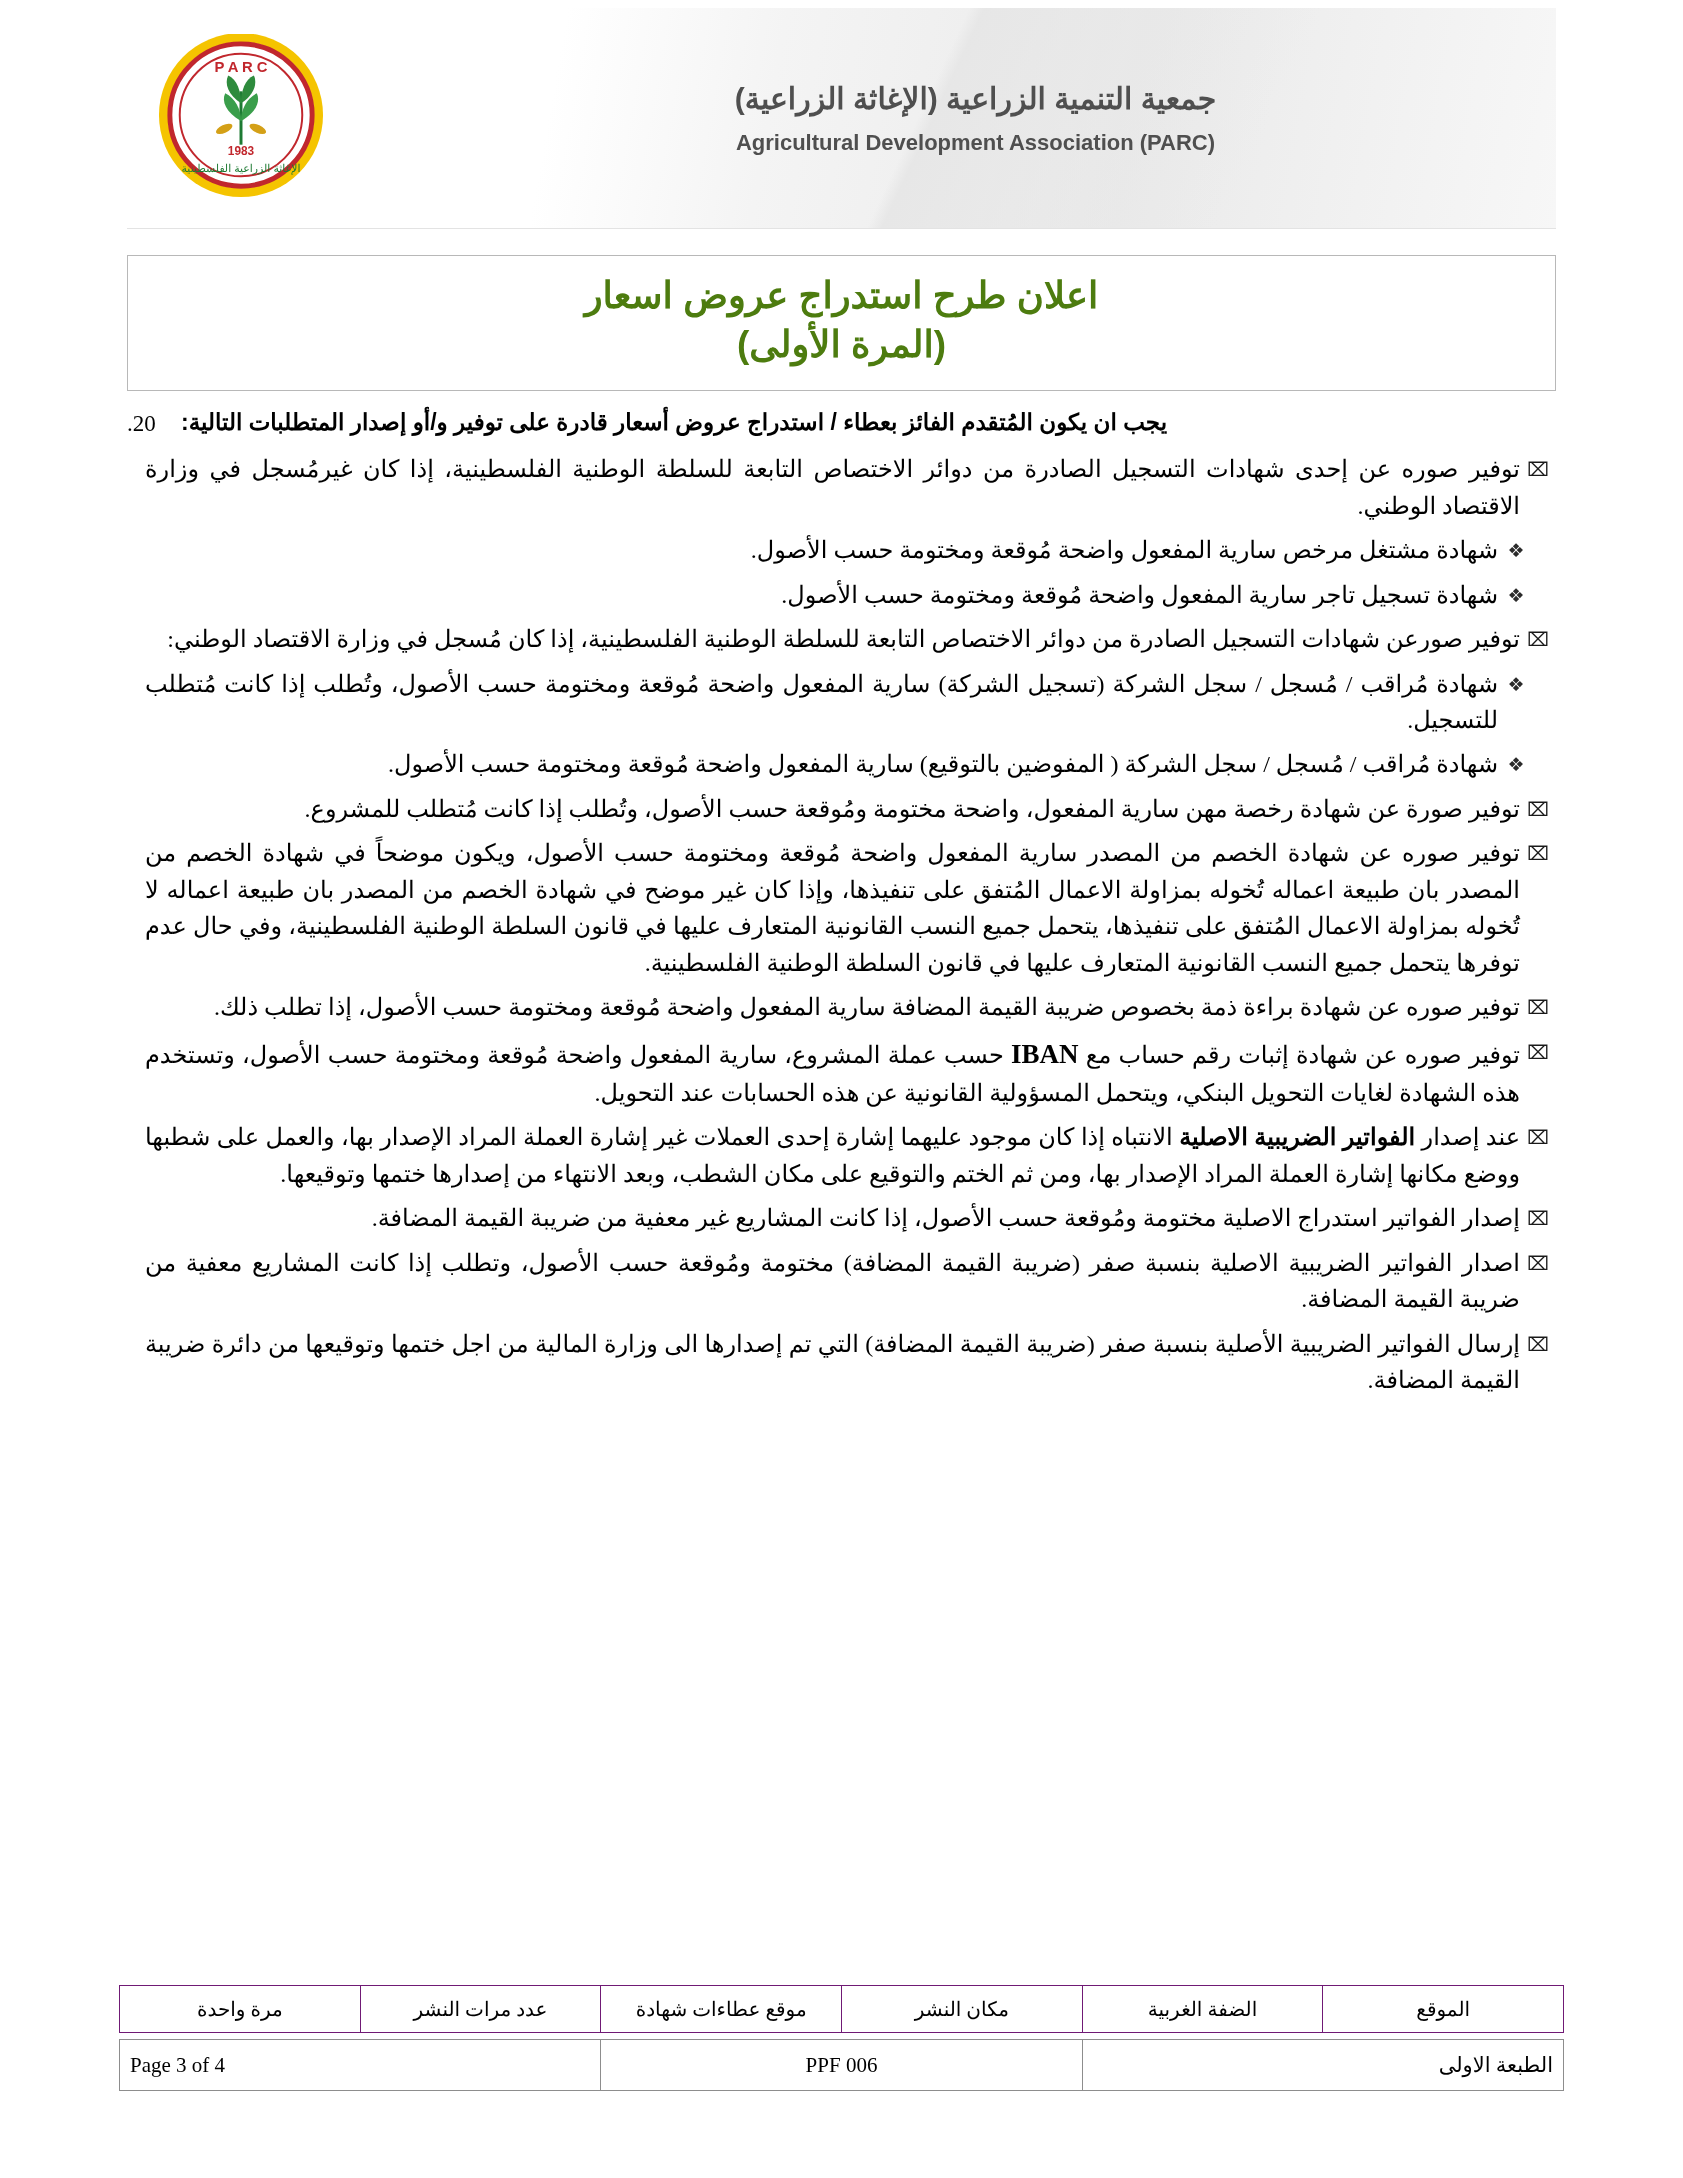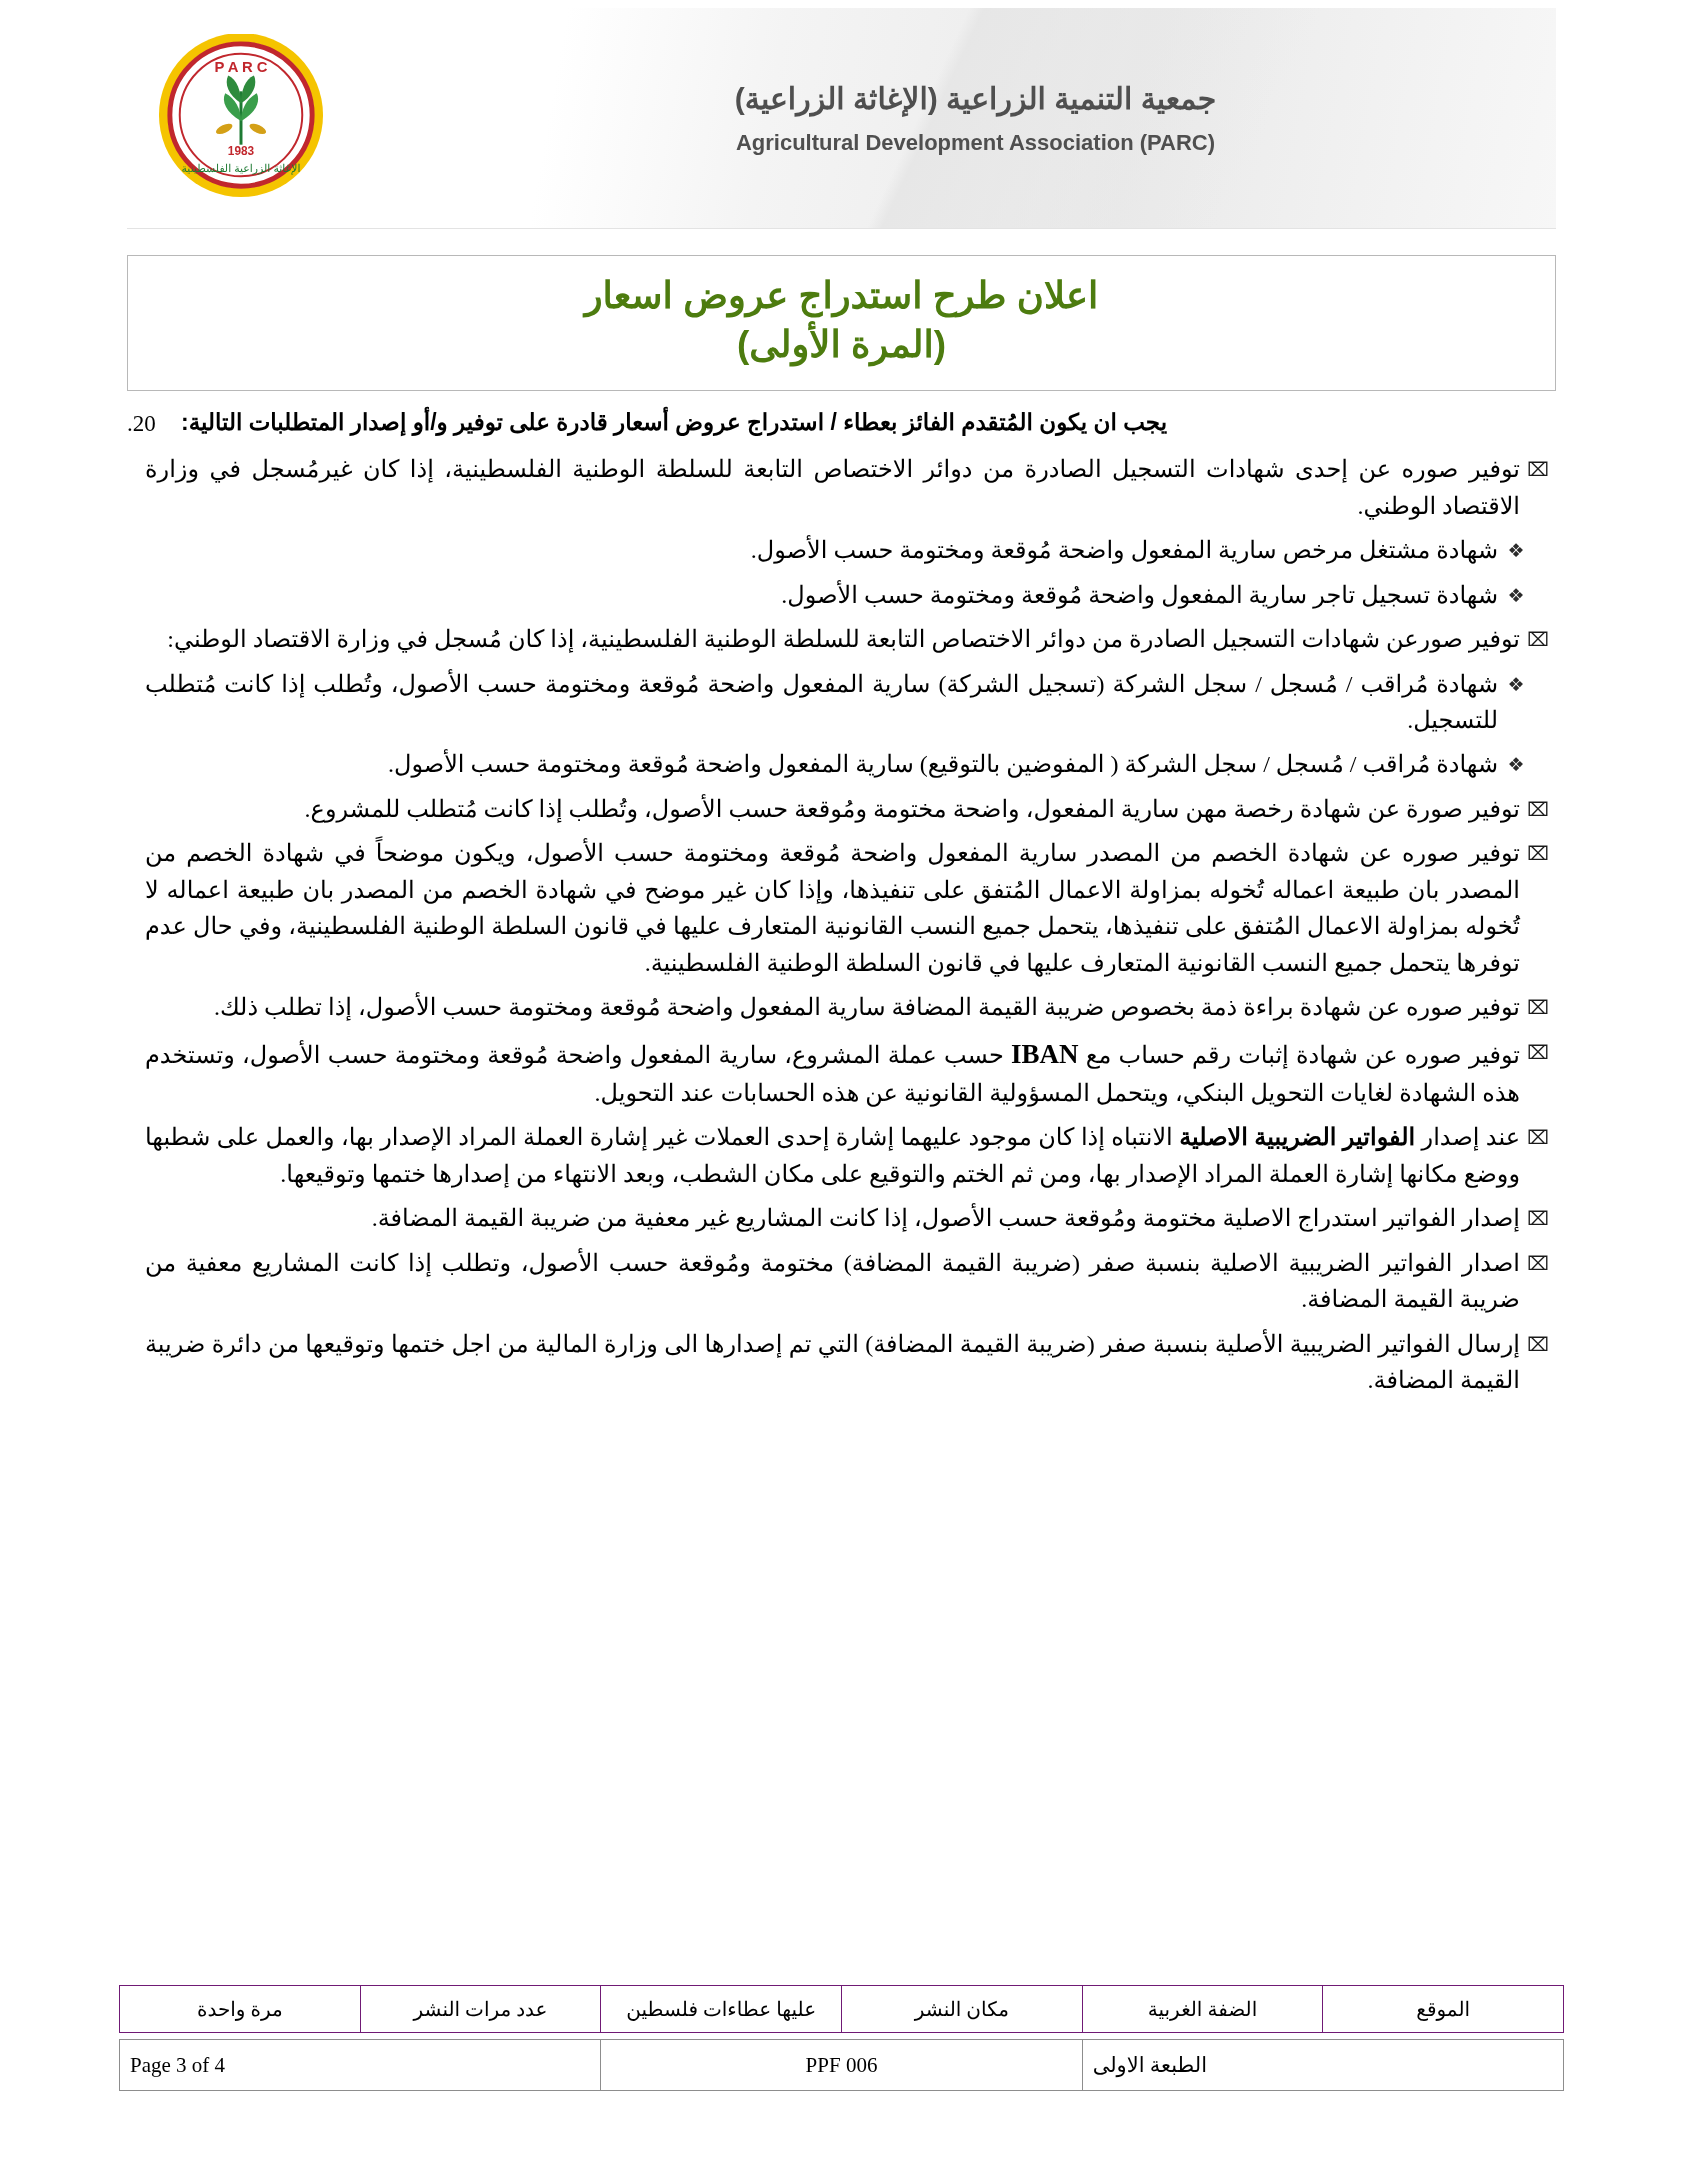--- a/index.html
+++ b/index.html
@@ -207,21 +207,21 @@
   }
   table.meta2 td {
     border: 1px solid #8d8d8d;
     height: 46px;
     vertical-align: middle;
     font-family: "Liberation Serif", serif;
     font-size: 21px;
     padding: 2px 10px;
   }
   td.c { text-align: center; }
-  td.r { text-align: left; }
+  td.r { text-align: right; }
   td.l { text-align: left; direction: ltr; }
 </style>
 </head>
 <body>
 
 <div class="page">
 
   <div class="header">
     <div class="header-bg-swoosh"></div>
 
@@ -333,21 +333,21 @@
       </ul>
   </div>
 
   <div class="footer">
     <table class="meta">
       <tbody>
           <tr>
         <td class="c">الموقع</td>
         <td class="c">الضفة الغربية</td>
         <td class="c">مكان النشر</td>
-        <td class="c">عليها عطاءات فلسطين</td>
+        <td class="c">موقع عطاءات شهادة</td>
         <td class="c">عدد مرات النشر</td>
         <td class="c">مرة واحدة</td>
       </tr>
     </tbody>
       </table>
 
     <table class="meta2">
       <tbody>
           <tr>
         <td class="r" style="width:33.33%">الطبعة الاولى</td>

